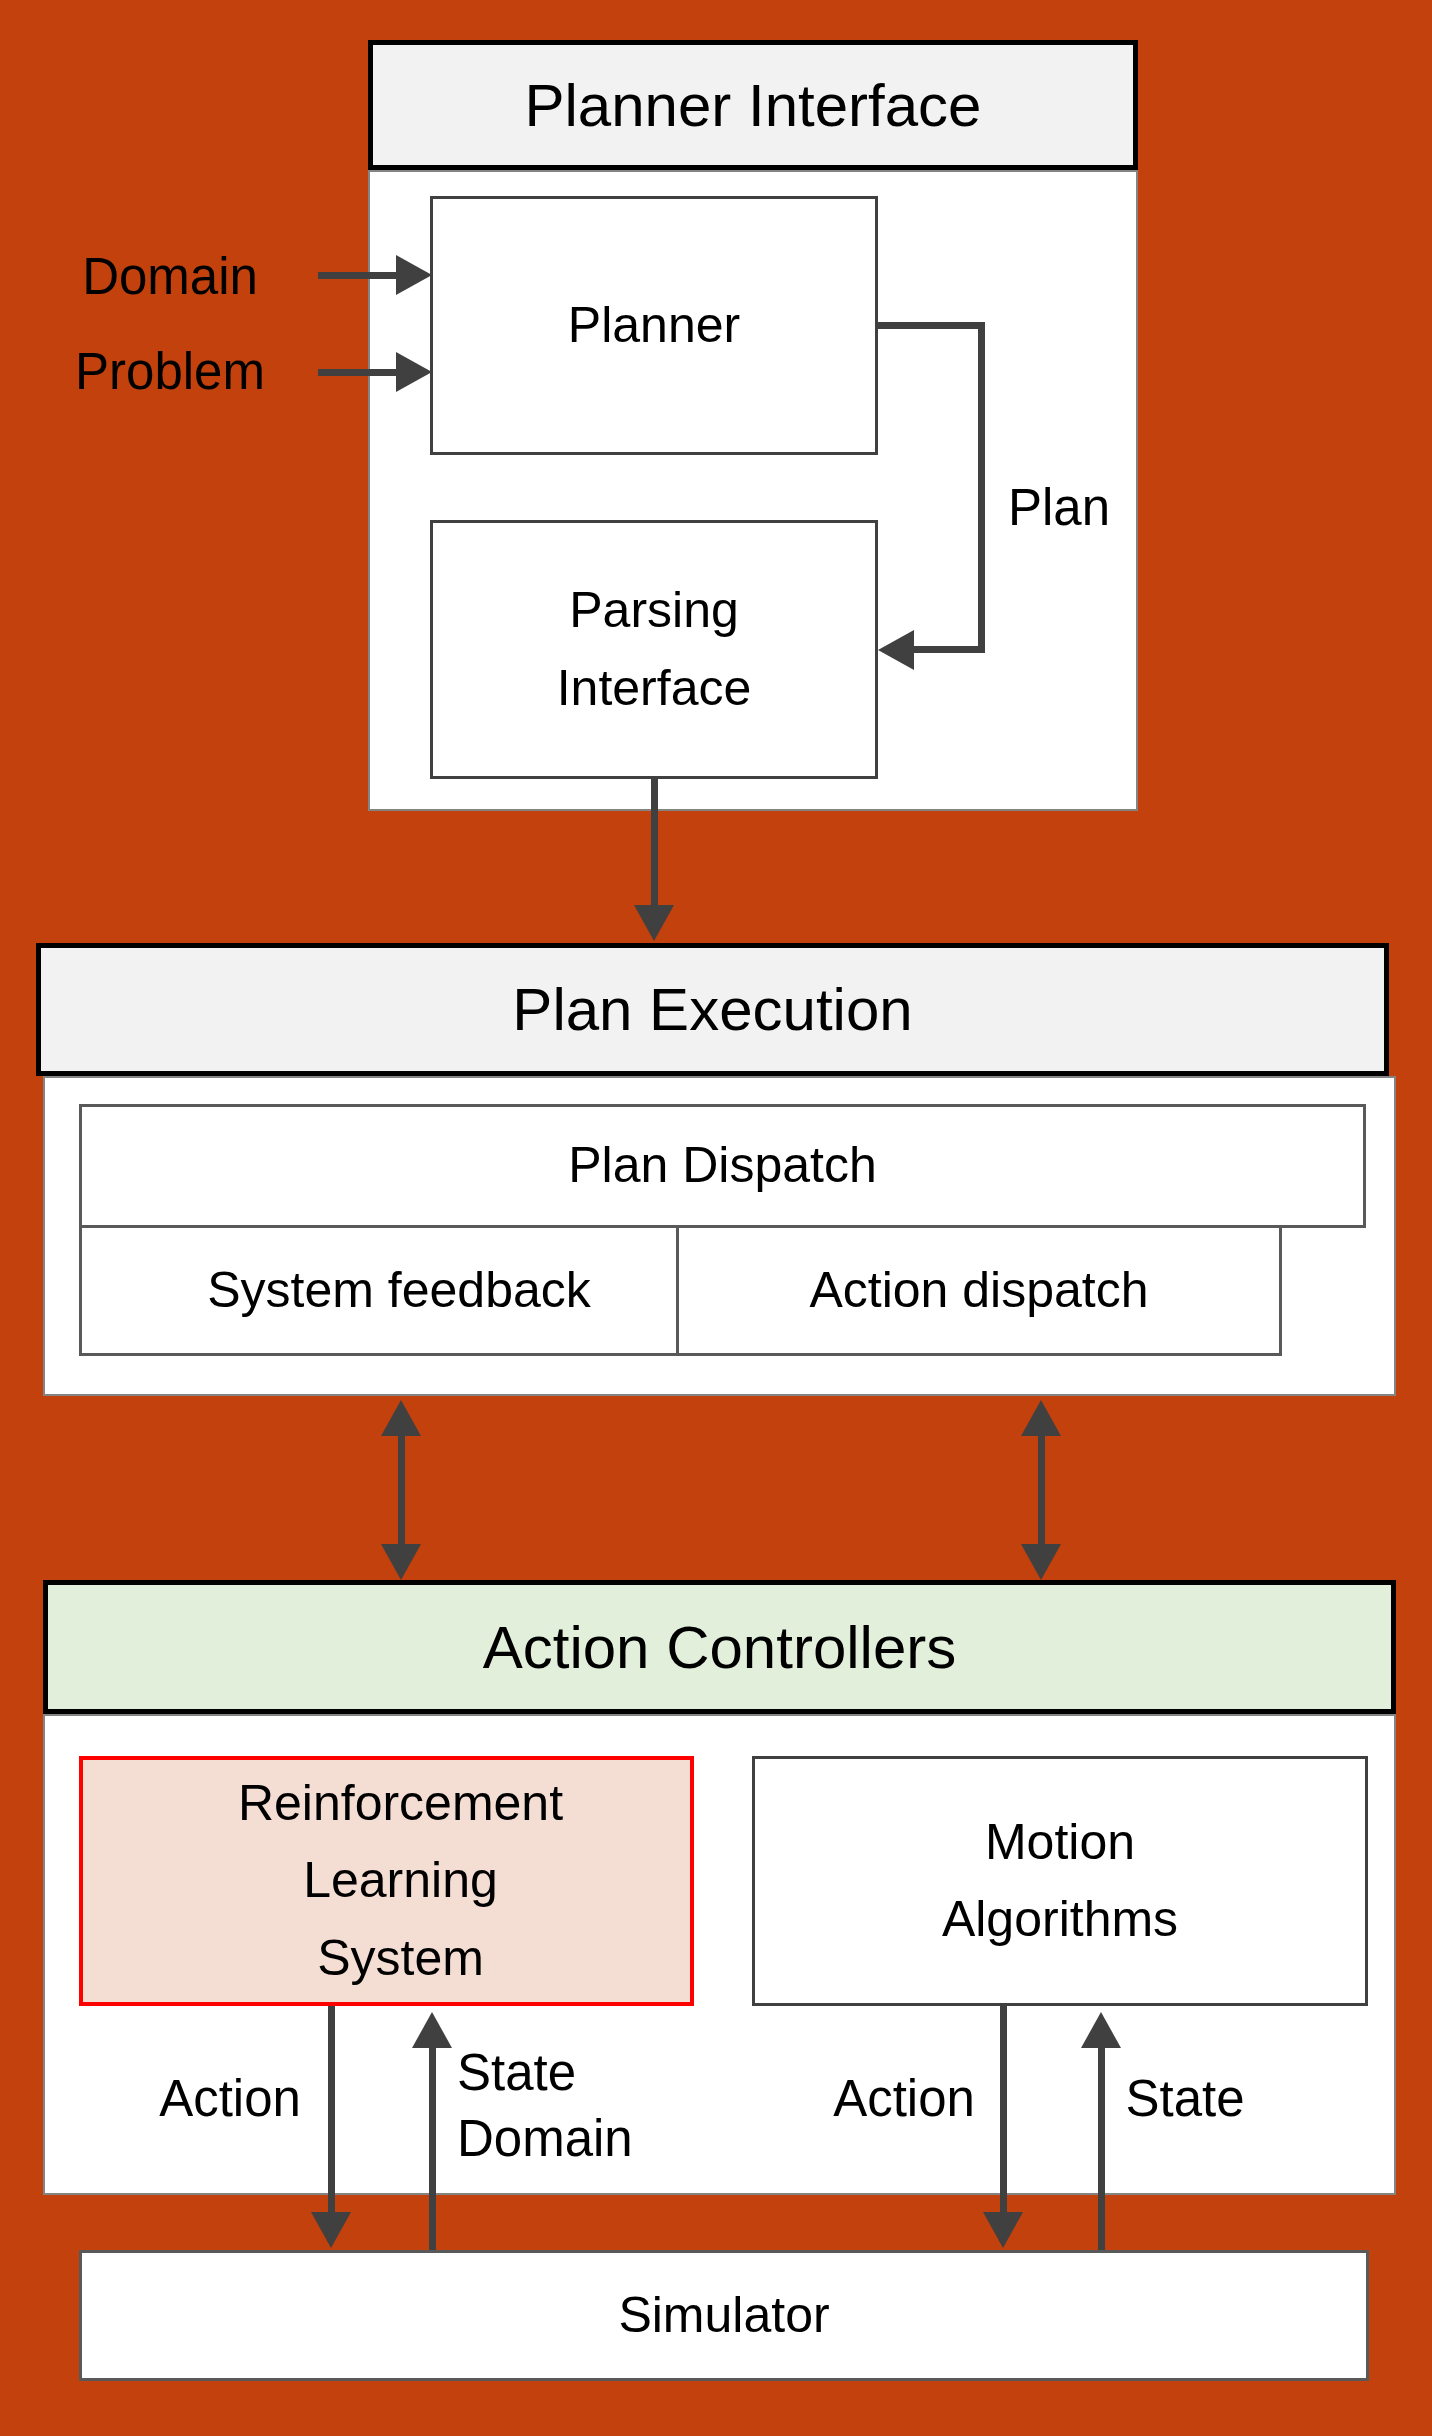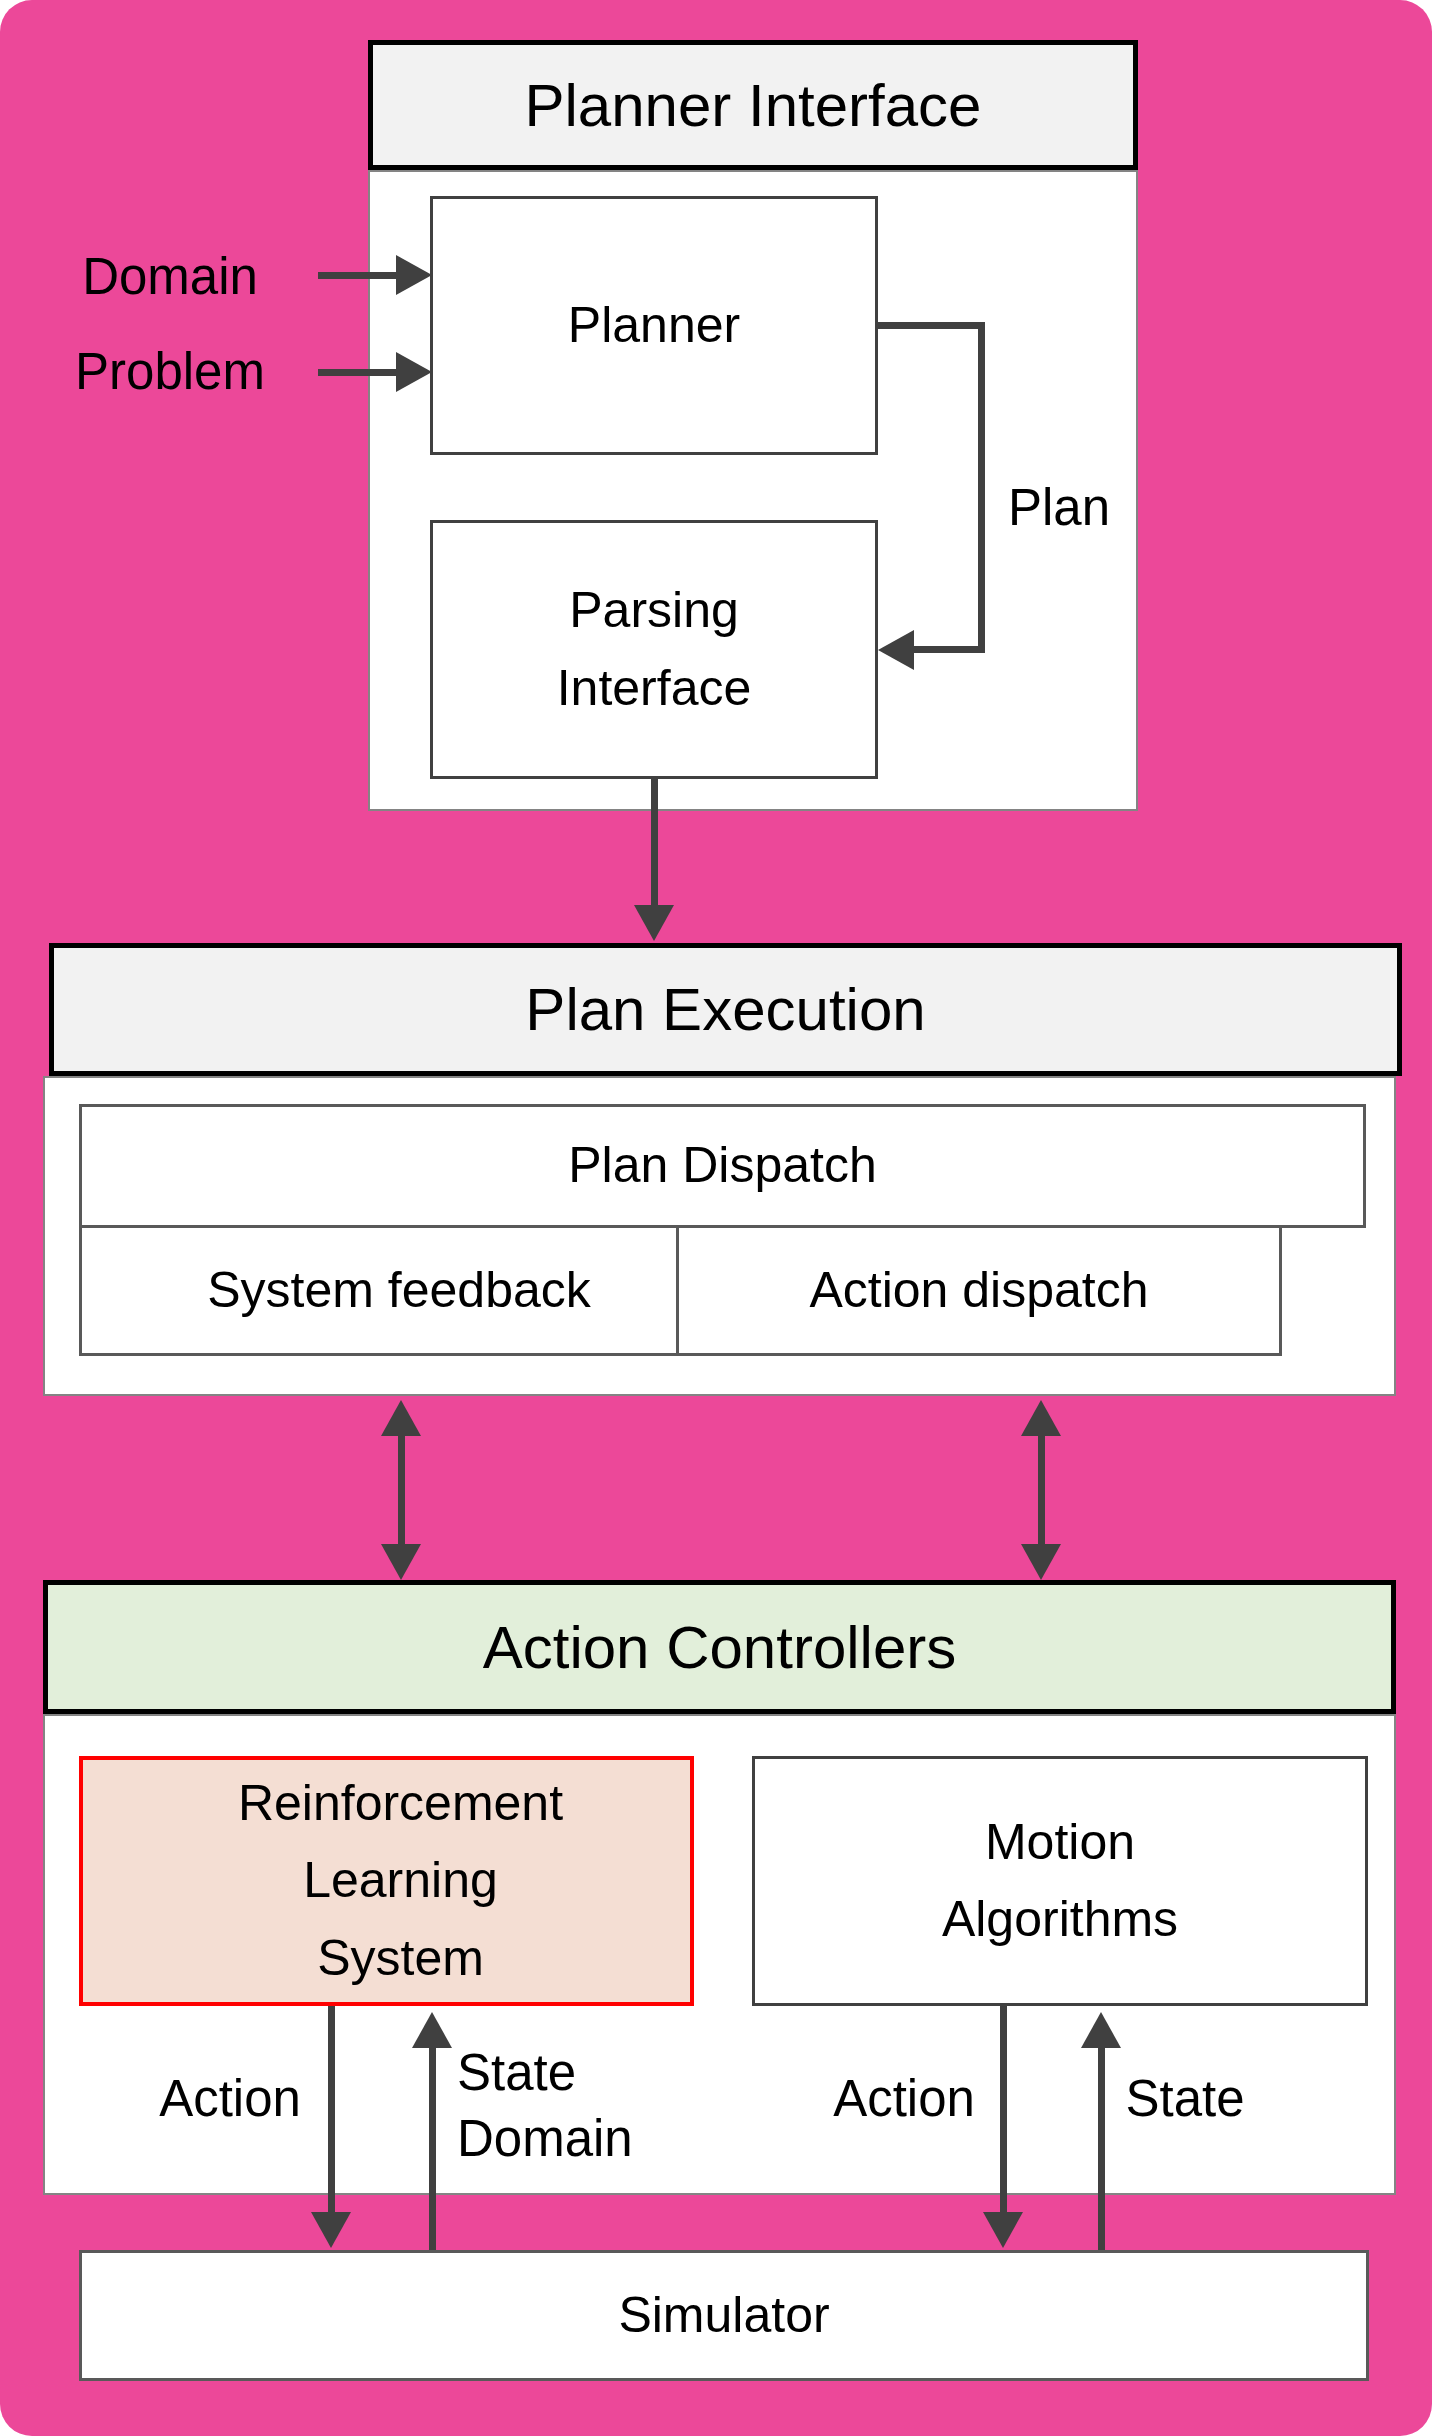--- a/index.html
+++ b/index.html
@@ -1,18 +1,18 @@
 <!DOCTYPE html>
 <html><head>
 <meta charset="utf-8">
 <style>
   html,body{margin:0;padding:0;background:#ffffff;}
   #canvas{
-    position:relative;width:1432px;height:2436px;background:#ec4899;
-    font-family:"Liberation Sans",sans-serif;color:#000;overflow:hidden;border-radius:32px;
+    position:relative;width:1432px;height:2436px;background:#c2410c;
+    font-family:"Liberation Sans",sans-serif;color:#000;overflow:hidden;
   }
   .abs{position:absolute;box-sizing:border-box;}
   .hdr{
     background:#f2f2f2;border:5px solid #000;
     display:flex;align-items:center;justify-content:center;
     font-size:60px;z-index:2;text-align:center;
   }
   .hdr-green{background:#e2efda;}
   .container{background:#ffffff;border:2px solid #848484;z-index:1;}
   .node{
@@ -61,21 +61,21 @@
 
   <div class="abs shaft" style="left:878px;top:322px;width:107px;height:7px;"></div>
   <div class="abs shaft" style="left:978px;top:322px;width:7px;height:331px;"></div>
   <div class="abs shaft" style="left:912px;top:646px;width:73px;height:7px;"></div>
   <div class="ah ah-left" style="left:878px;top:630px;"></div>
   <div class="label" style="left:1008px;top:482px;width:170px;">Plan</div>
 
   <div class="abs shaft" style="left:651px;top:779px;width:7px;height:130px;"></div>
   <div class="ah ah-down" style="left:634px;top:905px;"></div>
 
-  <div class="abs hdr" style="left:49px;top:943px;width:1353px;height:133px;">
+  <div class="abs hdr" style="left:36px;top:943px;width:1353px;height:133px;">
     <span>Plan Execution</span>
   </div>
   <div class="abs container" style="left:43px;top:1076px;width:1353px;height:320px;"></div>
 
   <div class="abs node node-lt" style="left:79px;top:1104px;width:1287px;height:124px;">
     <span>Plan Dispatch</span>
   </div>
   <div class="abs node node-lt" style="left:79px;top:1225px;width:640px;height:131px;">
     <span>System feedback</span>
   </div>

